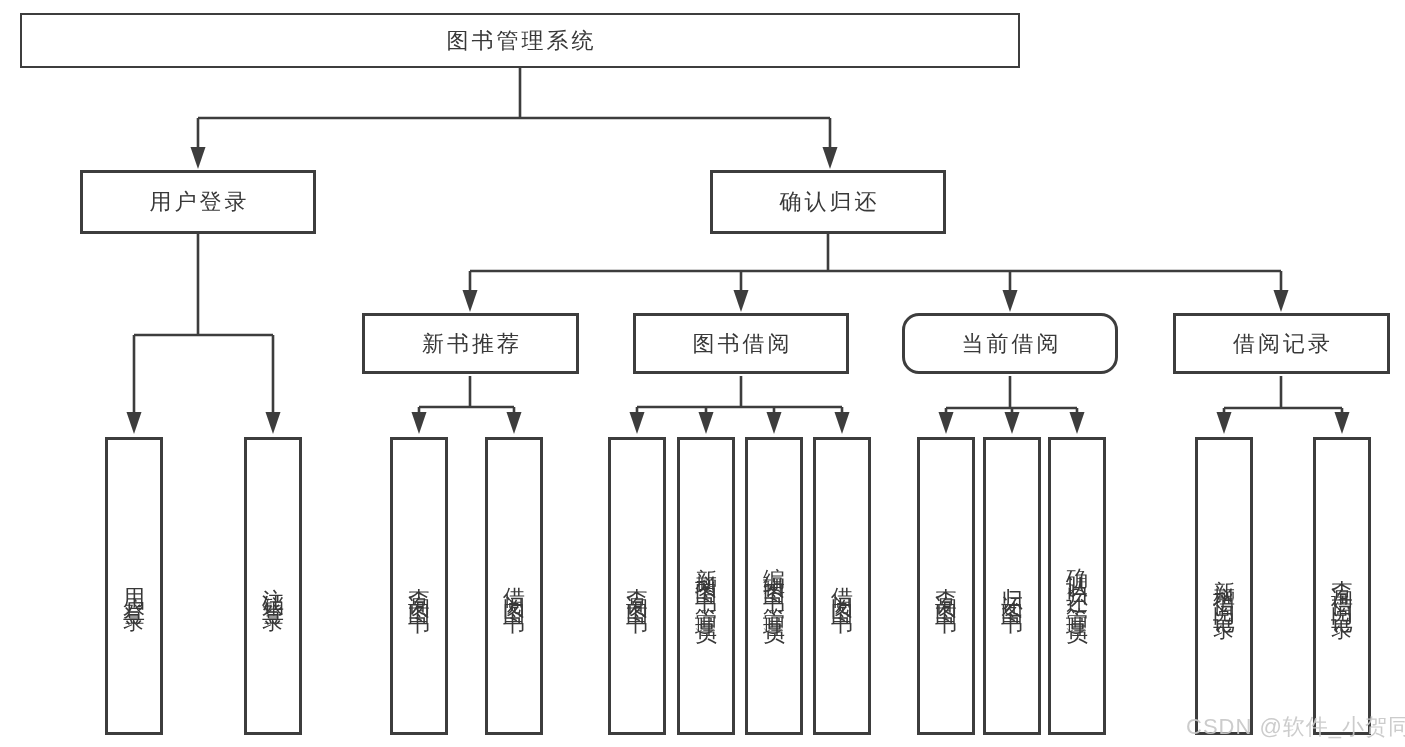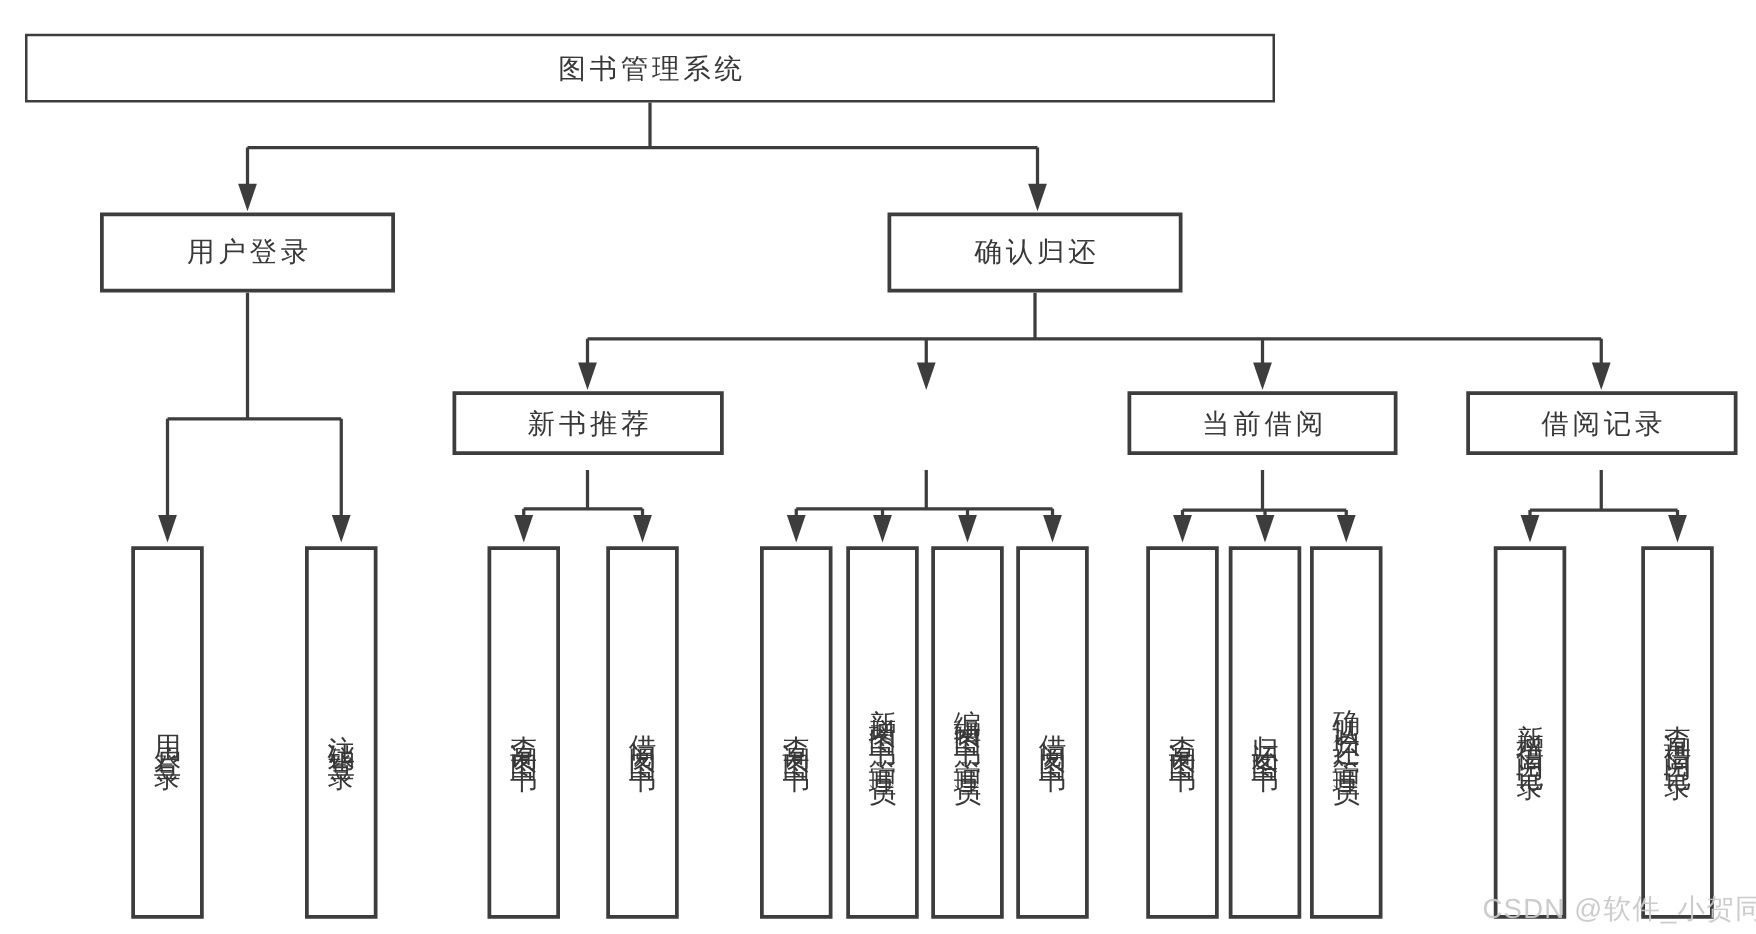--- a/index.html
+++ b/index.html
@@ -41,31 +41,31 @@
 
   .node.leaf span {
     writing-mode: vertical-rl;
     text-orientation: mixed;
     letter-spacing: 8px;
     line-height: 1;
   }
   .node.h span { padding-left: 3px; } 
 
   
-  .root  { left: 20px;  top: 13px;  width: 1000px; height: 55px; margin-top: 14px; }
+  .root  { left: 20px;  top: 13px;  width: 1000px; height: 55px; }
   .lv2   { top: 170px; height: 64px; width: 236px; }
-  .lv3   { top: 313px; height: 51px; }
+  .lv3   { top: 313px; height: 61px; }
   .leaf  { top: 437px; height: 298px; width: 58px; }
 
   #n-user-login { left: 80px;  }
   #n-book-mgmt  { left: 710px; }
 
   #n-new-book   { left: 362px; width: 217px; }
   #n-borrow     { left: 633px; width: 216px; }
-  #n-current    { left: 902px; width: 216px; }
+  #n-current    { left: 902px; width: 216px; border-radius: 17px; }
   #n-records    { left: 1173px; width: 217px; }
 
   #l-user-login { left: 105px; }
   #l-logout     { left: 244px; }
   #l-nb-query   { left: 390px; }
   #l-nb-borrow  { left: 485px; }
   #l-bb-query   { left: 608px; }
   #l-bb-add     { left: 677px; }
   #l-bb-edit    { left: 745px; }
   #l-bb-borrow  { left: 813px; }
@@ -148,20 +148,23 @@
   <div class="node lv2 h" id="n-user-login">
     <span>用户登录</span>
   </div>
   <div class="node lv2 h" id="n-book-mgmt">
     <span>确认归还</span>
   </div>
 
   <div class="node lv3 h" id="n-new-book">
     <span>新书推荐</span>
   </div>
+  <div class="node lv3 h" id="n-borrow">
+    <span>图书借阅</span>
+  </div>
   <div class="node lv3 h" id="n-current">
     <span>当前借阅</span>
   </div>
   <div class="node lv3 h" id="n-records">
     <span>借阅记录</span>
   </div>
 
   <div class="node leaf" id="l-user-login">
     <span>用户登录</span>
   </div>

